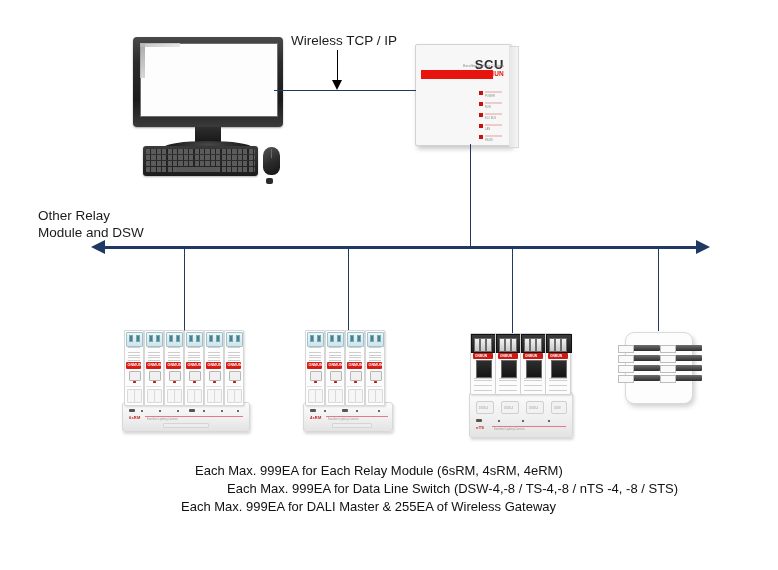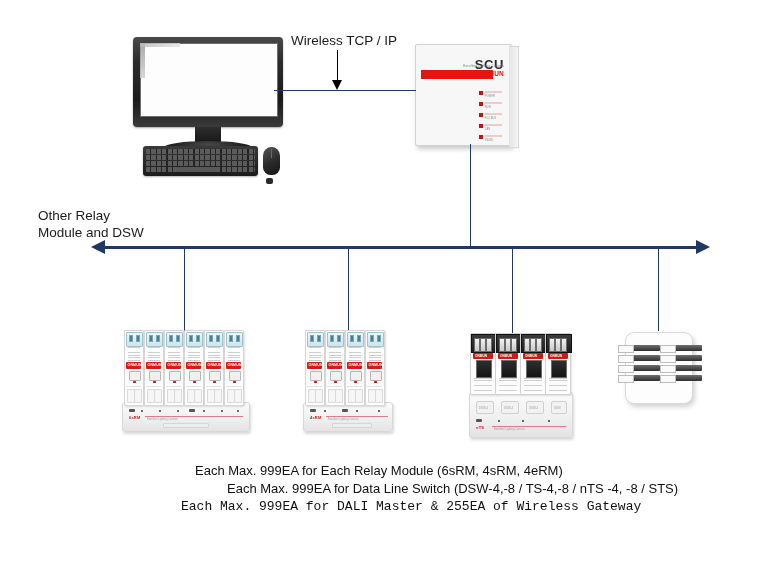--- a/index.html
+++ b/index.html
@@ -482,15 +482,15 @@
     <div class="gw-bar" style="left:34px;top:22px;width:42px;"></div>
     <div class="gw-tab" style="left:34px;top:22px;"></div>
     <div class="gw-bar" style="left:34px;top:32px;width:42px;"></div>
     <div class="gw-tab" style="left:34px;top:32px;"></div>
     <div class="gw-bar" style="left:34px;top:42px;width:42px;"></div>
     <div class="gw-tab" style="left:34px;top:42px;"></div>
   </div>
 
   <div class="caption" style="left:195px;top:462px;">Each Max. 999EA for Each Relay Module (6sRM, 4sRM, 4eRM)</div>
   <div class="caption" style="left:181px;top:480px;margin-left:46px;">Each Max. 999EA for Data Line Switch (DSW-4,-8 / TS-4,-8 / nTS -4, -8 / STS)</div>
-  <div class="caption" style="left:181px;top:498px;font-family:Liberation Mono, monospace;">Each Max. 999EA for DALI Master &amp; 255EA of Wireless Gateway</div>
+  <div class="caption" style="left:181px;top:498px;">Each Max. 999EA for DALI Master &amp; 255EA of Wireless Gateway</div>
 
 </div>
 
 </body></html>

